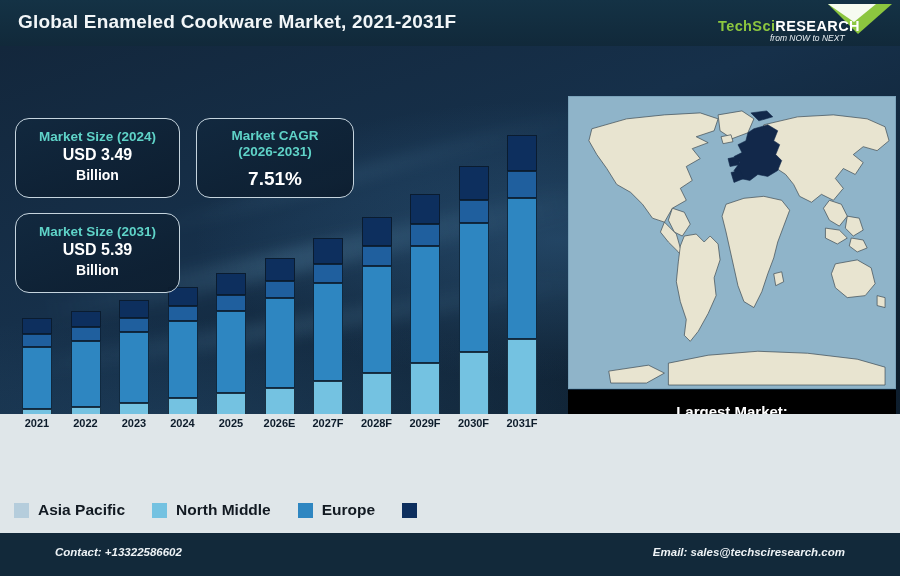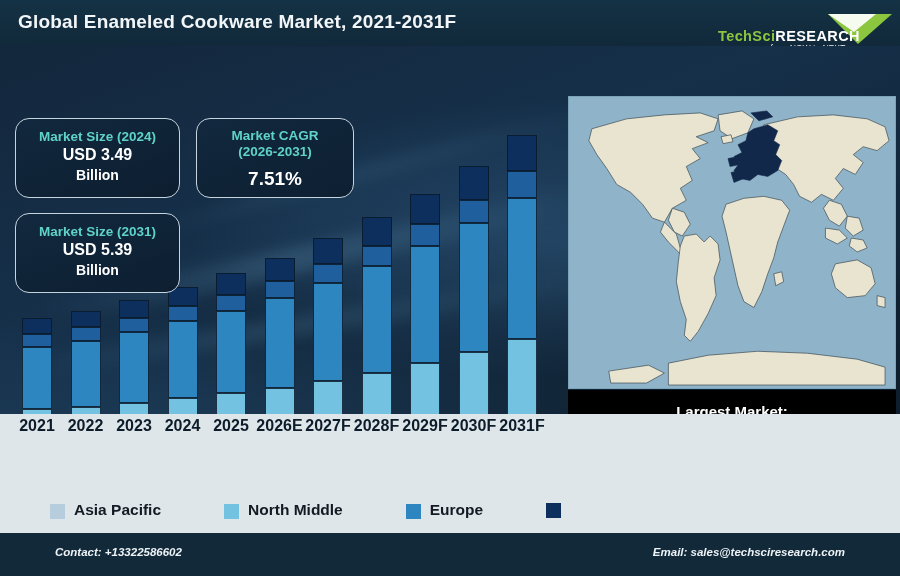--- a/index.html
+++ b/index.html
@@ -27,21 +27,21 @@
     position: absolute;
     left: 18px; top: 11px;
     color: #f2f6f8;
     font-size: 19px;
     font-weight: bold;
     letter-spacing: .2px;
     white-space: nowrap;
   }
   .logo-wrap {
     position: absolute;
-    right: 6px; top: 10px;
+    right: 6px; top: 0;
     width: 186px; height: 44px;
   }
   .logo-text {
     position: absolute;
     left: 10px; top: 18px;
     font-size: 14.5px;
     font-weight: bold;
     letter-spacing: .4px;
     white-space: nowrap;
   }
@@ -130,21 +130,21 @@
     position: absolute;
     left: 0; top: 414px;
     width: 565px; height: 24px;
   }
   .axis-label {
     position: absolute;
     top: 3px;
     width: 54px;
     text-align: center;
     color: #0d1c2b;
-    font-size: 16px;
+    font-size: 11px;
     font-weight: bold;
   }
   .axis-strip {
     position: absolute;
     left: 0; top: 414px;
     width: 900px; height: 118px;
     background: #dfe6e9;
   }
 
   
@@ -184,23 +184,22 @@
     left: 0; top: 487px;
     width: 900px; height: 46px;
     background: #dfe6e9;
     display: flex;
     align-items: center;
     padding-left: 14px;
     box-sizing: border-box;
   }
   .legend-item {
     display: flex;
-    align-items: flex-end;
+    align-items: center;
     margin-right: 27px;
-    margin-left: 36px;
   }
   .legend-swatch {
     width: 15px; height: 15px;
     margin-right: 9px;
     flex: 0 0 auto;
   }
   .legend-label {
     color: #121a22;
     font-size: 15.5px;
     font-weight: bold;

